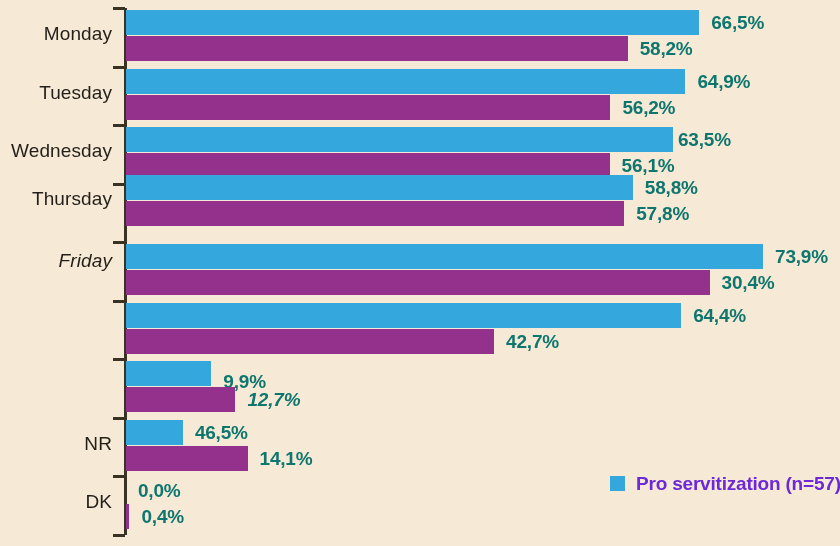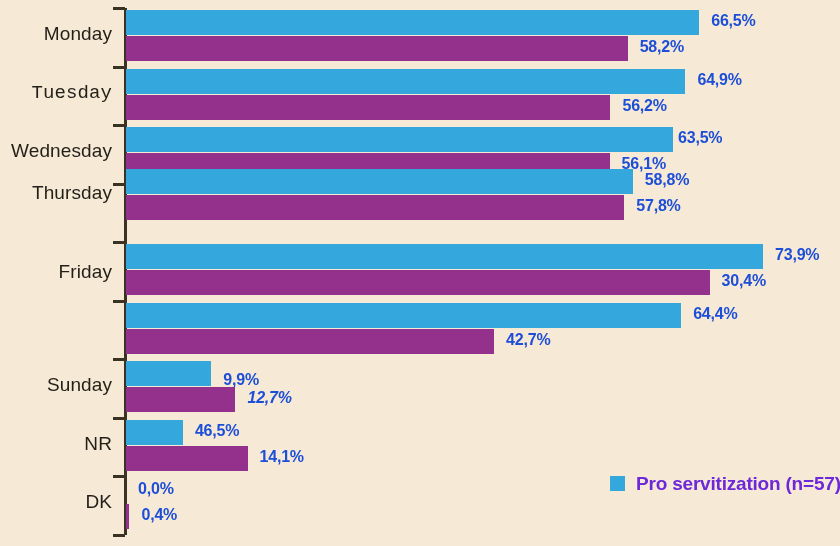--- a/index.html
+++ b/index.html
@@ -55,22 +55,22 @@
   }
   .bar {
     position: absolute;
     left: 126px;
     height: 25px;
   }
   .bar.series-0 { background: #34a8dd; }
   .bar.series-1 { background: #93318d; }
   .bar-value {
     position: absolute;
-    color: #1d4ed8;
-    font-size: 16px;
+    color: #0f766e;
+    font-size: 19px;
     font-weight: 700;
     white-space: nowrap;
     letter-spacing: -0.2px;
   }
 
   
   #legend {
     position: absolute;
     left: 610px;
     top: 470px;
@@ -117,55 +117,54 @@
 
   <div id="plot-area">
       <div class="cat-row" style="top: 10px; height: 34px;">
         <div class="cat-label" style="top: 13px;">Monday</div>
         <div class="bar series-0" style="top: 0px; width: 573.23px; background: rgb(52, 168, 221);"></div>
         <div class="bar-value" style="left: 711.23px; top: 2px;">66,5%</div>
         <div class="bar series-1" style="top: 26px; width: 501.684px; background: rgb(147, 49, 141);"></div>
         <div class="bar-value" style="left: 639.684px; top: 28px;">58,2%</div>
       </div>
       <div class="cat-row" style="top: 68.5px; height: 51px;">
-        <div class="cat-label" style="top: 13px; font-family: Liberation Mono, monospace;">Tuesday</div>
+        <div class="cat-label" style="top: 13px;">Tuesday</div>
         <div class="bar series-0" style="top: 0px; width: 559.438px; background: rgb(52, 168, 221);"></div>
         <div class="bar-value" style="left: 697.438px; top: 2px;">64,9%</div>
         <div class="bar series-1" style="top: 26px; width: 484.444px; background: rgb(147, 49, 141);"></div>
         <div class="bar-value" style="left: 622.444px; top: 28px;">56,2%</div>
       </div>
       <div class="cat-row" style="top: 127px; height: 51px;">
         <div class="cat-label" style="top: 13px;">Wednesday</div>
         <div class="bar series-0" style="top: 0px; width: 547.37px; background: rgb(52, 168, 221);"></div>
         <div class="bar-value" style="left: 678px; top: 2px;">63,5%</div>
         <div class="bar series-1" style="top: 26px; width: 483.582px; background: rgb(147, 49, 141);"></div>
         <div class="bar-value" style="left: 621.582px; top: 28px;">56,1%</div>
       </div>
-      <div class="cat-row" style="top: 169px; height: 58px;">
+      <div class="cat-row" style="top: 175px; height: 58px;">
         <div class="cat-label" style="top: 13px;">Thursday</div>
         <div class="bar series-0" style="top: 0px; width: 506.856px; background: rgb(52, 168, 221);"></div>
         <div class="bar-value" style="left: 644.856px; top: 2px;">58,8%</div>
         <div class="bar series-1" style="top: 26px; width: 498.236px; background: rgb(147, 49, 141);"></div>
         <div class="bar-value" style="left: 636.236px; top: 28px;">57,8%</div>
       </div>
       <div class="cat-row" style="top: 244px; height: 51px;">
-        <div class="cat-label" style="top: 17px;">Friday</div>
+        <div class="cat-label" style="top: 6px; font-style: italic;">Friday</div>
         <div class="bar series-0" style="top: 0px; width: 637.018px; background: rgb(52, 168, 221);"></div>
         <div class="bar-value" style="left: 775.018px; top: 2px;">73,9%</div>
         <div class="bar series-1" style="top: 26px; width: 583.574px; background: rgb(147, 49, 141);"></div>
         <div class="bar-value" style="left: 721.574px; top: 28px;">30,4%</div>
       </div>
       <div class="cat-row" style="top: 302.5px; height: 51px;">
         <div class="bar series-0" style="top: 0px; width: 555.128px; background: rgb(52, 168, 221);"></div>
         <div class="bar-value" style="left: 693.128px; top: 2px;">64,4%</div>
         <div class="bar series-1" style="top: 26px; width: 368.074px; background: rgb(147, 49, 141);"></div>
         <div class="bar-value" style="left: 506.074px; top: 28px;">42,7%</div>
       </div>
       <div class="cat-row" style="top: 361px; height: 51px;">
-        <div class="cat-label" style="top: 13px;">Sunday</div>
         <div class="bar series-0" style="top: 0px; width: 85.338px; background: rgb(52, 168, 221);"></div>
         <div class="bar-value" style="left: 223.338px; top: 10px;">9,9%</div>
         <div class="bar series-1" style="top: 26px; width: 109.474px; background: rgb(147, 49, 141);"></div>
         <div class="bar-value" style="left: 247.474px; top: 28px; font-style: italic;">12,7%</div>
       </div>
       <div class="cat-row" style="top: 419.5px; height: 51px;">
         <div class="cat-label" style="top: 13px;">NR</div>
         <div class="bar series-0" style="top: 0px; width: 56.892px; background: rgb(52, 168, 221);"></div>
         <div class="bar-value" style="left: 194.892px; top: 2px;">46,5%</div>
         <div class="bar series-1" style="top: 26px; width: 121.542px; background: rgb(147, 49, 141);"></div>

